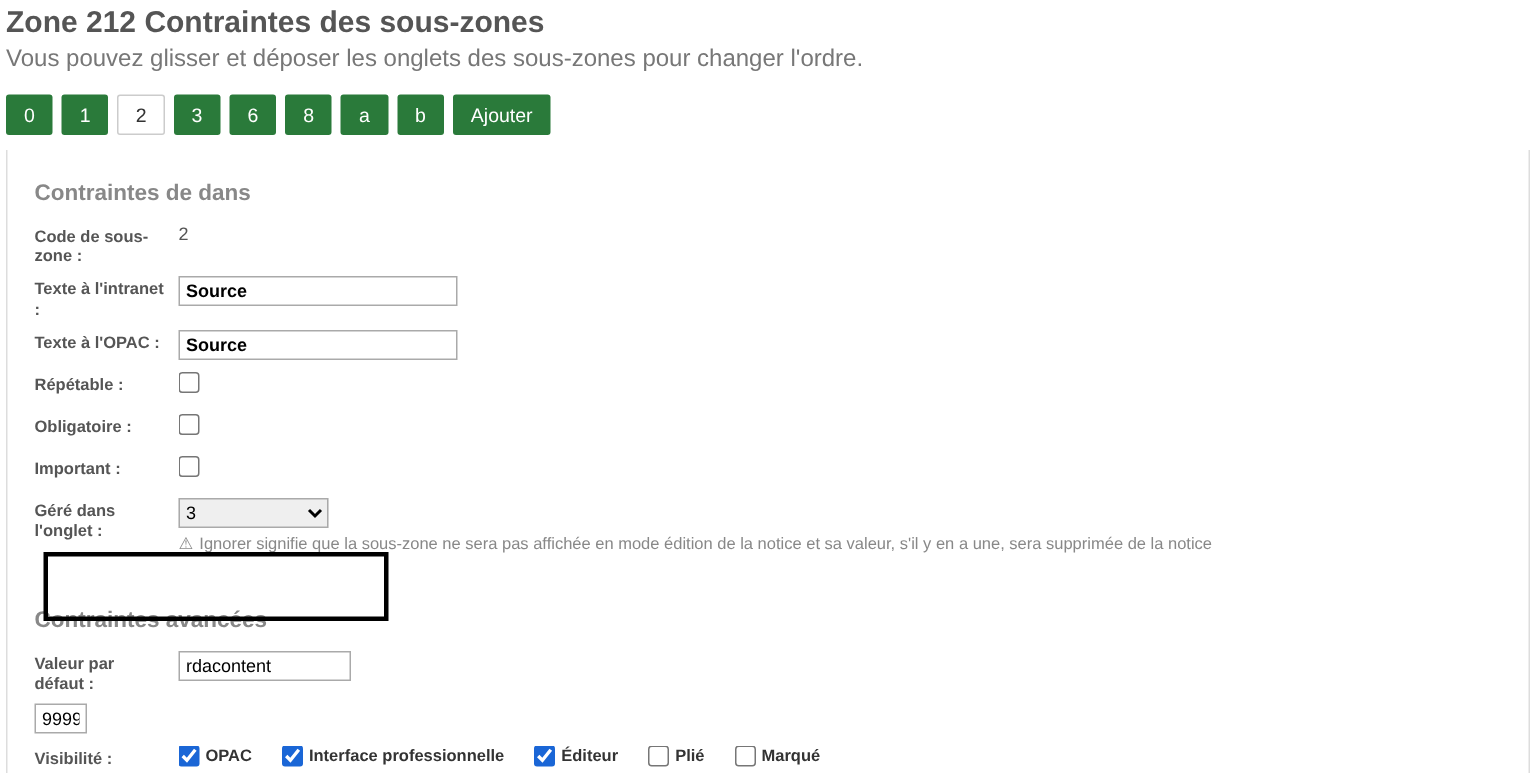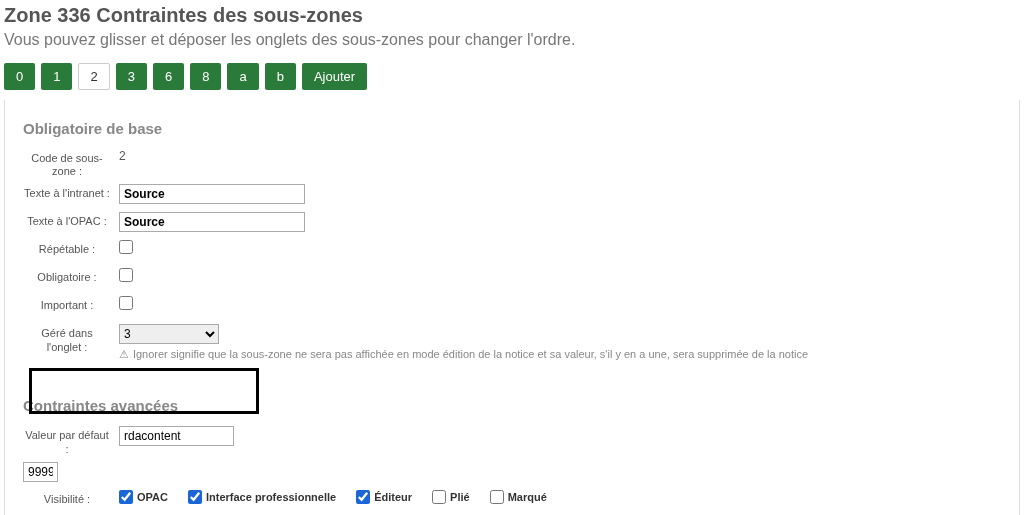--- a/index.html
+++ b/index.html
@@ -59,23 +59,23 @@
     margin: 6px 0 12px 0;
   }
   .form-row {
     display: flex;
     align-items: flex-start;
     margin-bottom: 6px;
     min-height: 22px;
   }
   .form-label {
     width: 96px;
-    text-align: center;
+    text-align: left;
     font-size: 11px;
-    font-weight: normal;
+    font-weight: bold;
     color: #555;
     padding-right: 8px;
     line-height: 1.2;
     padding-top: 3px;
   }
   .form-control {
     flex: 1;
     display: flex;
     align-items: center;
     flex-wrap: wrap;
@@ -132,39 +132,39 @@
     align-items: center;
     gap: 4px;
     margin-right: 6px;
   }
   .cb-blue { accent-color: #1a66d6; }
 </style>
 </head>
 <body>
 
 <div class="page-header">
-  <h1>Zone 336 Contraintes des sous-zones</h1>
+  <h1>Zone 212 Contraintes des sous-zones</h1>
   <div class="subtitle">Vous pouvez glisser et déposer les onglets des sous-zones pour changer l'ordre.</div>
 </div>
 
 <div class="tab-strip">
   <div class="tab">0</div>
   <div class="tab">1</div>
   <div class="tab active">2</div>
   <div class="tab">3</div>
   <div class="tab">6</div>
   <div class="tab">8</div>
   <div class="tab">a</div>
   <div class="tab">b</div>
   <div class="tab">Ajouter</div>
 </div>
 
 <div class="panel form-wrap">
 
-  <div class="section-title">Obligatoire de base</div>
+  <div class="section-title">Contraintes de dans</div>
 
   <div class="form-row">
     <div class="form-label">Code de sous-zone :</div>
     <div class="form-control">2</div>
   </div>
 
   <div class="form-row">
     <div class="form-label">Texte à l'intranet :</div>
     <div class="form-control">
       <input type="text" class="wide" value="Source" style="">

